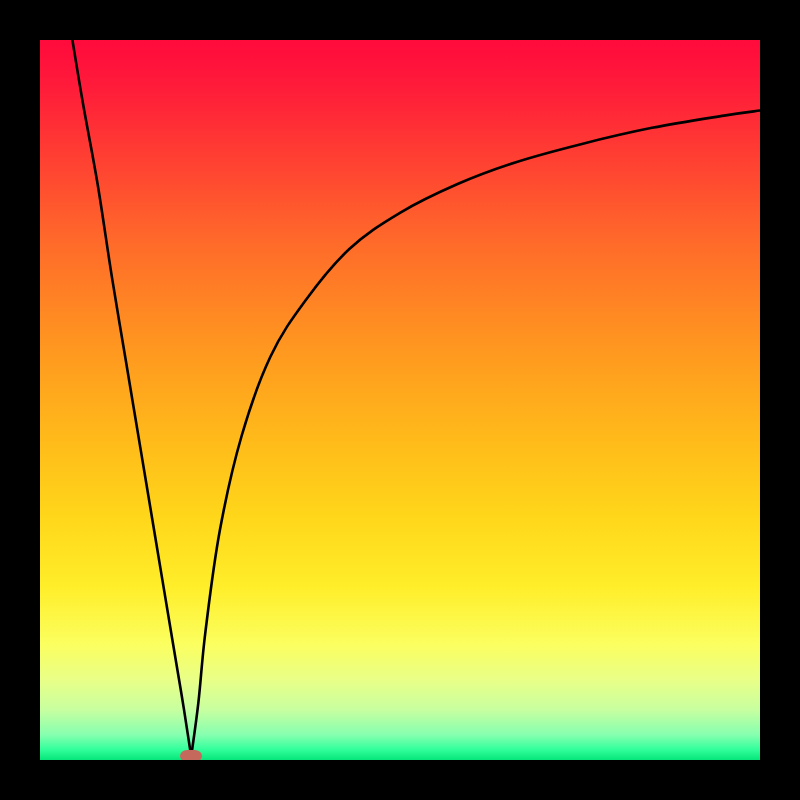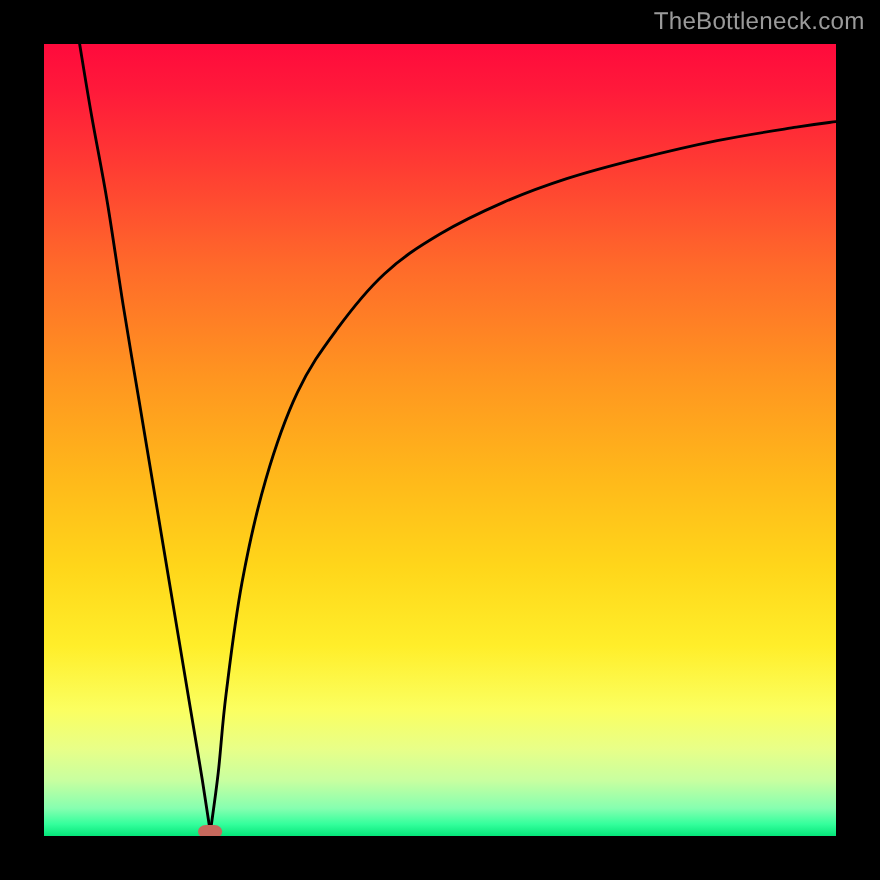--- a/index.html
+++ b/index.html
@@ -63,21 +63,20 @@
     color: #9a9a9a;
     font-size: 22px;
     font-weight: 500;
     letter-spacing: 0.2px;
   }
 </style>
 </head>
 <body>
 
 <div class="frame">
-  <div class="watermark">TheBottleneck.com</div>
   <div class="plot-area">
     <div class="gradient"></div>
     <svg class="curve" width="720" height="720" viewBox="0 0 720 720" preserveAspectRatio="none">
         <path d="M 32.40 0.00 C 34.34 11.66, 38.66 38.88, 43.20 64.80 C 47.74 90.72, 52.42 112.90, 57.60 144.00 C 62.78 175.10, 66.82 205.20, 72.00 237.60 C 77.18 270.00, 81.22 292.90, 86.40 324.00 C 91.58 355.10, 95.62 379.30, 100.80 410.40 C 105.98 441.50, 109.37 461.81, 115.20 496.80 C 121.03 531.79, 128.02 573.70, 133.20 604.80 C 138.38 635.90, 140.76 649.51, 144.00 669.60 C 147.24 689.69, 149.90 707.98, 151.20 716.40" fill="none" stroke="#000" stroke-width="2.6" stroke-linecap="round" stroke-linejoin="round"></path>
         <path d="M 151.20 716.40 C 151.20 716.40, 149.90 726.12, 151.20 716.40 C 152.50 706.68, 155.81 685.08, 158.40 662.40 C 160.99 639.72, 161.71 621.50, 165.60 590.40 C 169.49 559.30, 173.52 524.59, 180.00 489.60 C 186.48 454.61, 192.53 427.10, 201.60 396.00 C 210.67 364.90, 218.74 341.42, 230.40 316.80 C 242.06 292.18, 252.14 278.64, 266.40 259.20 C 280.66 239.76, 292.75 224.35, 309.60 208.80 C 326.45 193.25, 340.56 184.46, 360.00 172.80 C 379.44 161.14, 396.86 153.07, 417.60 144.00 C 438.34 134.93, 453.17 129.53, 475.20 122.40 C 497.23 115.27, 515.38 110.62, 540.00 104.40 C 564.62 98.18, 586.08 93.02, 612.00 87.84 C 637.92 82.66, 664.56 78.71, 684.00 75.60 C 703.44 72.49, 713.52 71.47, 720.00 70.56" fill="none" stroke="#000" stroke-width="2.6" stroke-linecap="round" stroke-linejoin="round"></path>
       </svg>
     <div class="marker" style="left: 140.2px; top: 710.4px; background: rgb(198, 105, 93);"></div>
   </div>
 </div>
 

